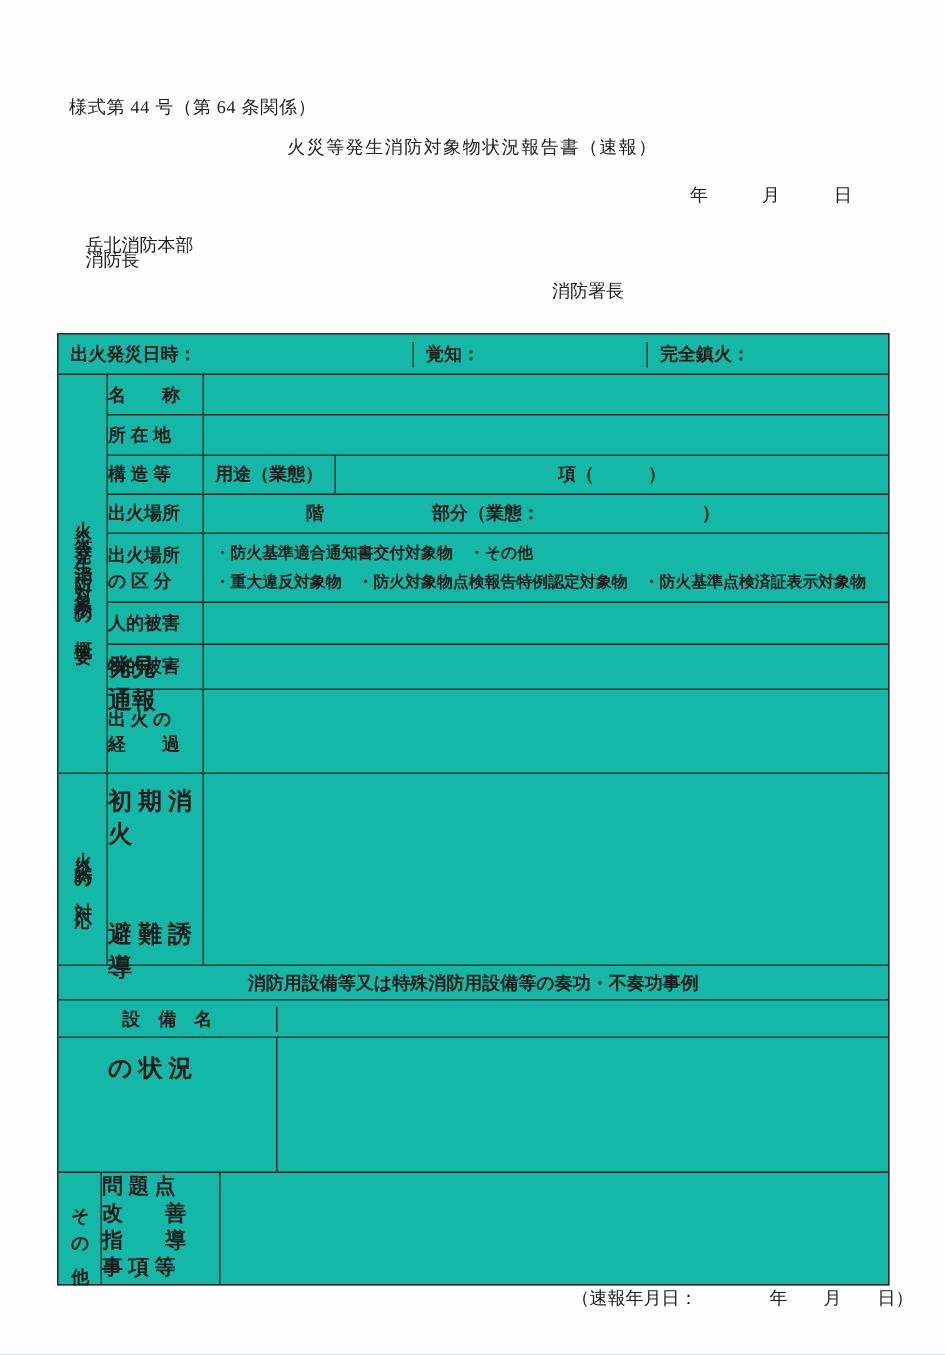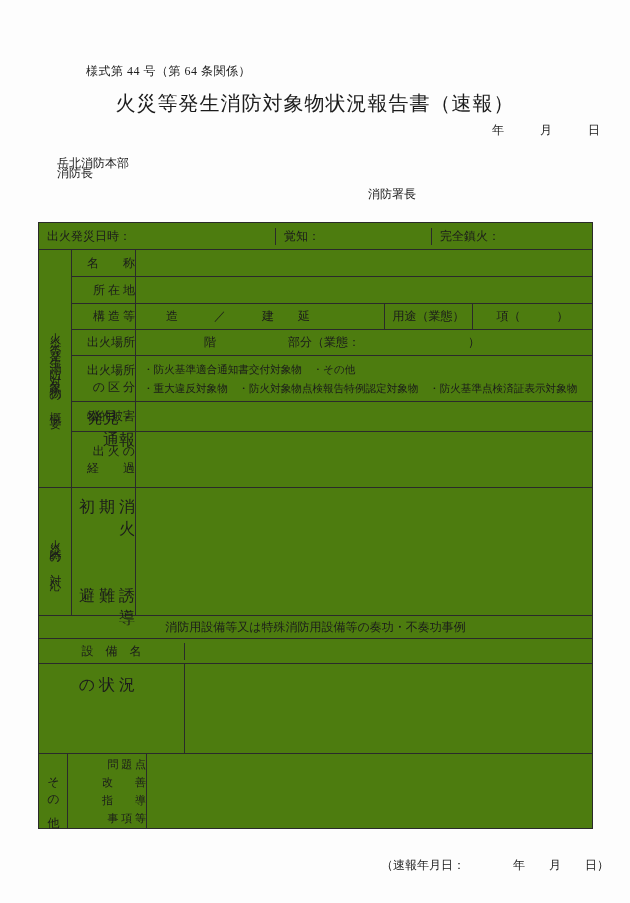--- a/index.html
+++ b/index.html
@@ -8,34 +8,35 @@
     position:relative;
     width:630px; height:903px;
     margin:0 auto;
     background:#fdfdfd;
     color:#1b1b1b;
     font-family:"Liberation Serif","DejaVu Serif",serif;
     font-size:12px;
     overflow:hidden;
   }
   
-  .form-number { position:absolute; left:46px; top:63px; letter-spacing:.5px;margin-left:40px; }
+  .form-number { position:absolute; left:46px; top:63px; letter-spacing:.5px; }
   .doc-title   { position:absolute; left:0; top:90px; width:100%; text-align:center;
-                 font-size:20px; font-weight:normal; letter-spacing:1px; }
-  .date-line   { position:absolute; left:492px; top:122px; }
+                 font-size:12px; font-weight:normal; letter-spacing:1px; }
+  .date-line   { position:absolute; left:460px; top:122px; }
   .org-name    { position:absolute; left:57px; top:155px; }
   .org-role    { position:absolute; left:57px; top:165px; }
   .addressee   { position:absolute; left:368px; top:186px; }
   .footer-note { position:absolute; left:381px; top:857px; }
 
   
   .form-table {
     position:absolute; left:38px; top:222px; width:555px;
     border:1px solid #2a2a2a;
-    background:#4d7c0f;
+    background:#14b8a6;
+    font-weight:bold;
   }
   .trow { display:flex; border-top:1px solid #2a2a2a; }
   .trow:first-child { border-top:none; }
   .cell { position:relative; }
   .b-r { border-right:1px solid #2a2a2a; }
 
   
   .dt-row { height:26px; align-items:center; }
   .dt-c1 { width:237px; padding-left:8px; }
   .dt-c2 { width:156px; padding-left:8px; }
@@ -45,21 +46,21 @@
   .section { display:flex; border-top:1px solid #2a2a2a; }
   .vlabel-cell { width:33px; border-right:1px solid #2a2a2a;
                  display:flex; align-items:center; justify-content:center; }
   .vtext { writing-mode:vertical-rl; text-orientation:upright; }
   .vt-overview { letter-spacing:6px; }
   .vt-response { letter-spacing:5px; }
   .vt-other    { letter-spacing:6px; }
   .sec-rows { flex:1; display:flex; flex-direction:column; }
   .sec-rows .trow:first-child { border-top:none; }
 
-  .sublabel { width:64px; border-right:1px solid #2a2a2a; text-align:right;
+  .sublabel { width:64px; border-right:1px solid #2a2a2a; text-align:left;
               display:flex; flex-direction:column; justify-content:center; }
   .content { flex:1; display:flex; align-items:center; padding-left:8px; }
 
   .h26 { height:26px; } .h27 { height:27px; } .h28 { height:28px; }
   .h30 { height:30px; } .h46 { height:46px; } .h56 { height:56px; }
 
   
   .struct-val { width:249px; border-right:1px solid #2a2a2a;
                 display:flex; align-items:center; padding-left:30px; }
   .use-cell   { width:88px; border-right:1px solid #2a2a2a;
@@ -73,21 +74,21 @@
   .response-sub { line-height:22px; font-size:16px;gap:45px; }
 
   .eq-title-row { height:23px; align-items:center; justify-content:center; }
   .eq-head-row  { height:25px; align-items:center;gap:40px; }
   .eq-blank-row { height:90px; }
   .eq-name-col  { width:146px; text-align:center; }
   .eq-content-col { flex:1; text-align:center; }
 
   .other-section .vlabel-cell { width:29px; }
   .other-row { height:74px; }
-  .other-sub { width:79px; line-height:18px; font-size:11px; }
+  .other-sub { width:79px; line-height:18px; font-size:14px; }
 </style>
 </head>
 <body>
 
 <div class="page">
 
   <div class="form-number">様式第 44 号（第 64 条関係）</div>
   <div class="doc-title">火災等発生消防対象物状況報告書（速報）</div>
   <div class="date-line">年　　　月　　　日</div>
   <div class="org-name">岳北消防本部</div>
@@ -116,37 +117,40 @@
         <div class="trow h26">
           <div class="cell sublabel">名　　称</div>
           <div class="cell content"></div>
         </div>
         <div class="trow h27">
           <div class="cell sublabel">所 在 地</div>
           <div class="cell content"></div>
         </div>
         <div class="trow h26">
           <div class="cell sublabel">構 造 等</div>
-          <div class="cell struct-val">造　　　／　　　建　　延</div>
           <div class="cell use-cell">用途（業態）</div>
           <div class="cell item-cell">項（　　　）</div>
         </div>
         <div class="trow h26">
           <div class="cell sublabel">出火場所</div>
           <div class="cell content">　　　　　階　　　　　　部分（業態：　　　　　　　　　）</div>
         </div>
         <div class="trow h46">
           <div class="cell sublabel">
             <span>出火場所</span>
             <span>の 区 分</span>
           </div>
           <div class="cell category-cell">
             <div>・防火基準適合通知書交付対象物　・その他</div>
             <div>・重大違反対象物　・防火対象物点検報告特例認定対象物　・防火基準点検済証表示対象物</div>
           </div>
+        </div>
+        <div class="trow h28">
+          <div class="cell sublabel">人的被害</div>
+          <div class="cell content"></div>
         </div>
         <div class="trow h30">
           <div class="cell sublabel">物的被害</div>
           <div class="cell content"></div>
         </div>
         <div class="trow h56">
           <div class="cell sublabel">
             <span>出 火 の</span>
             <span>経　　過</span>
           </div>

